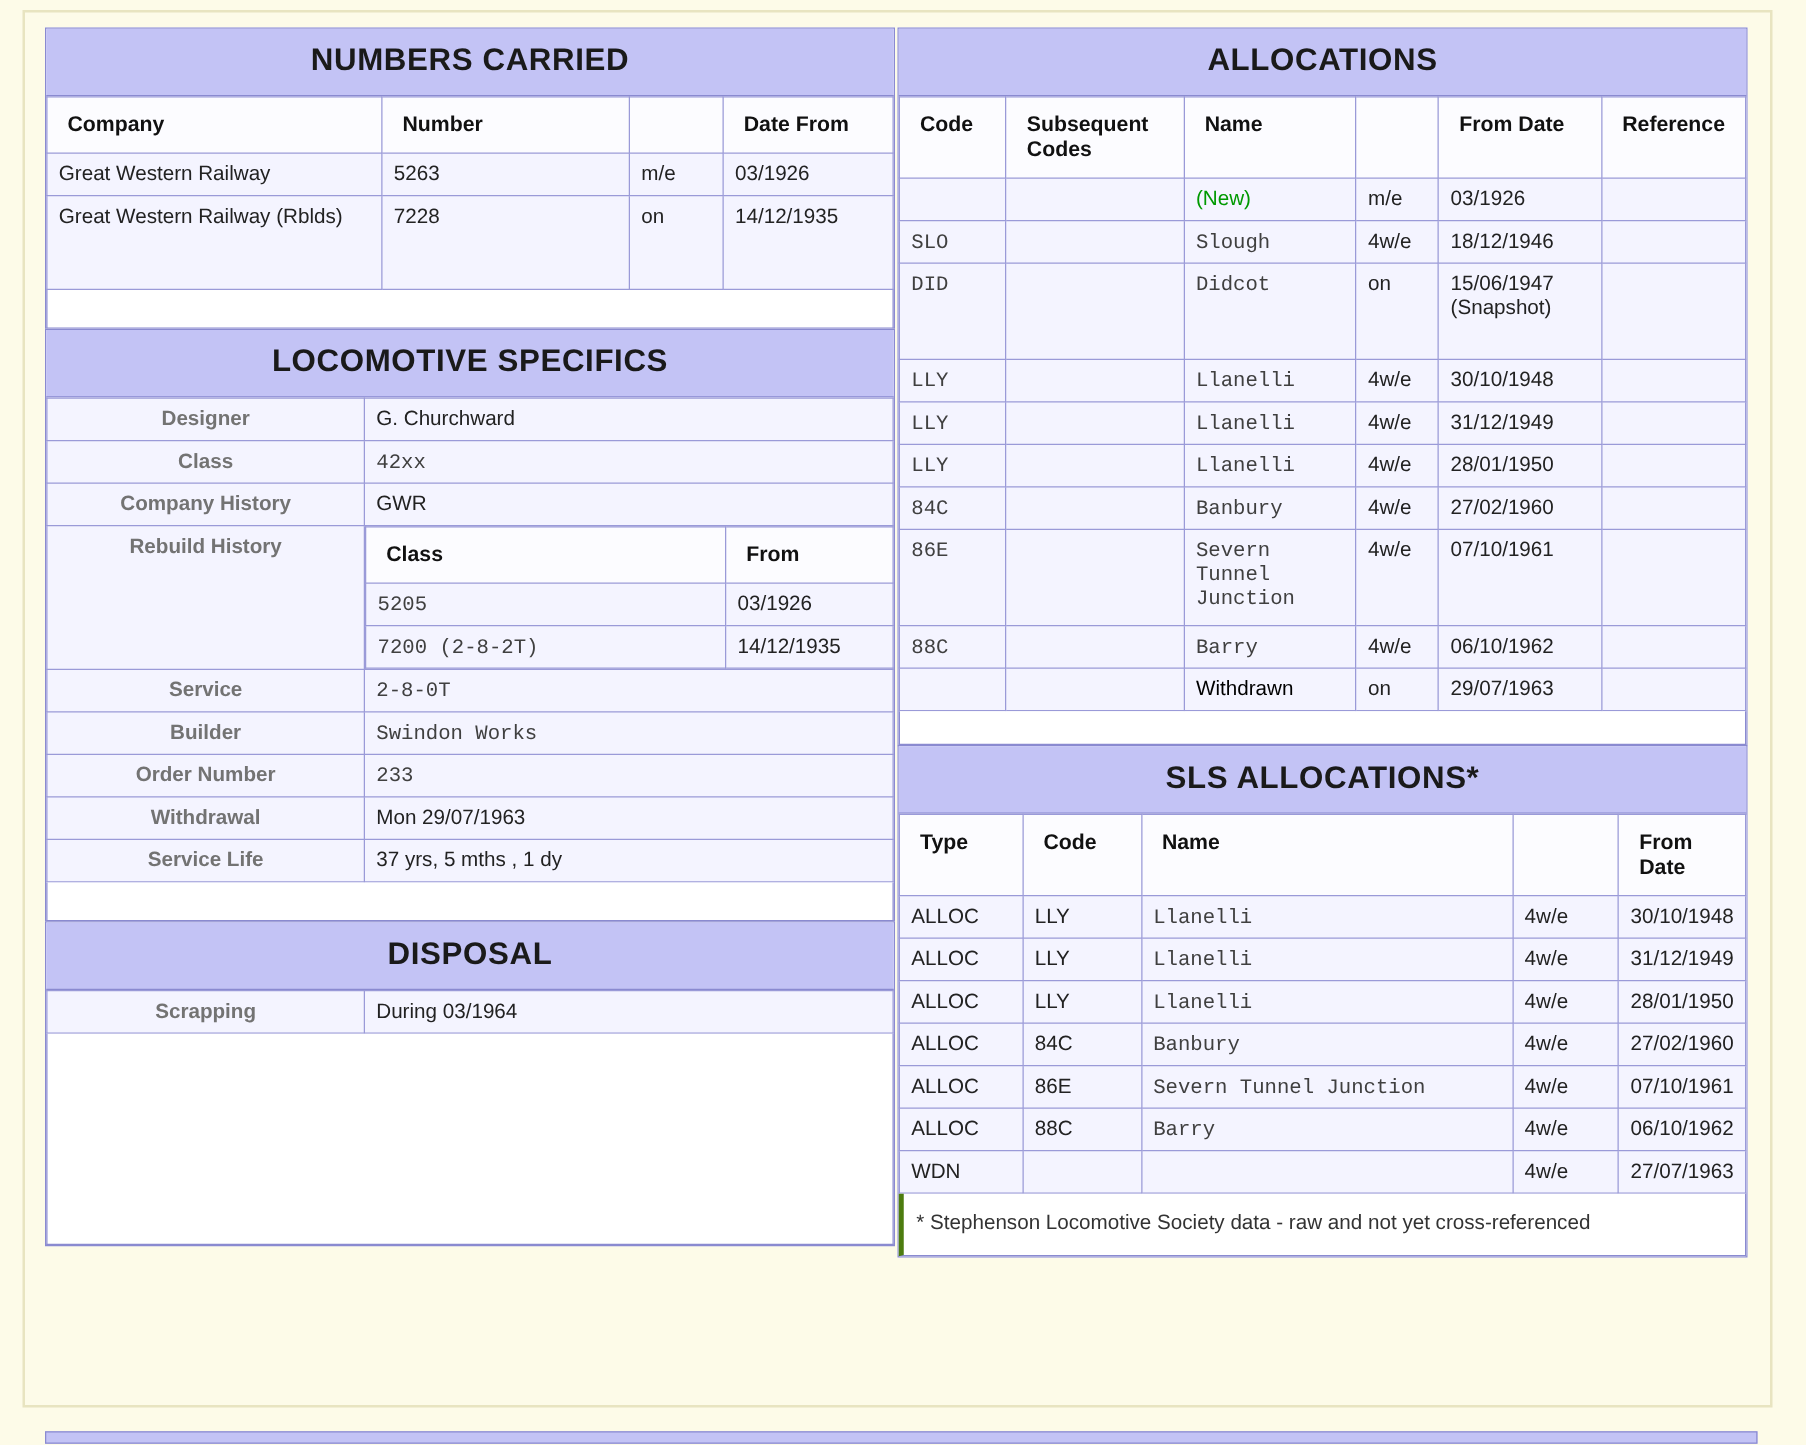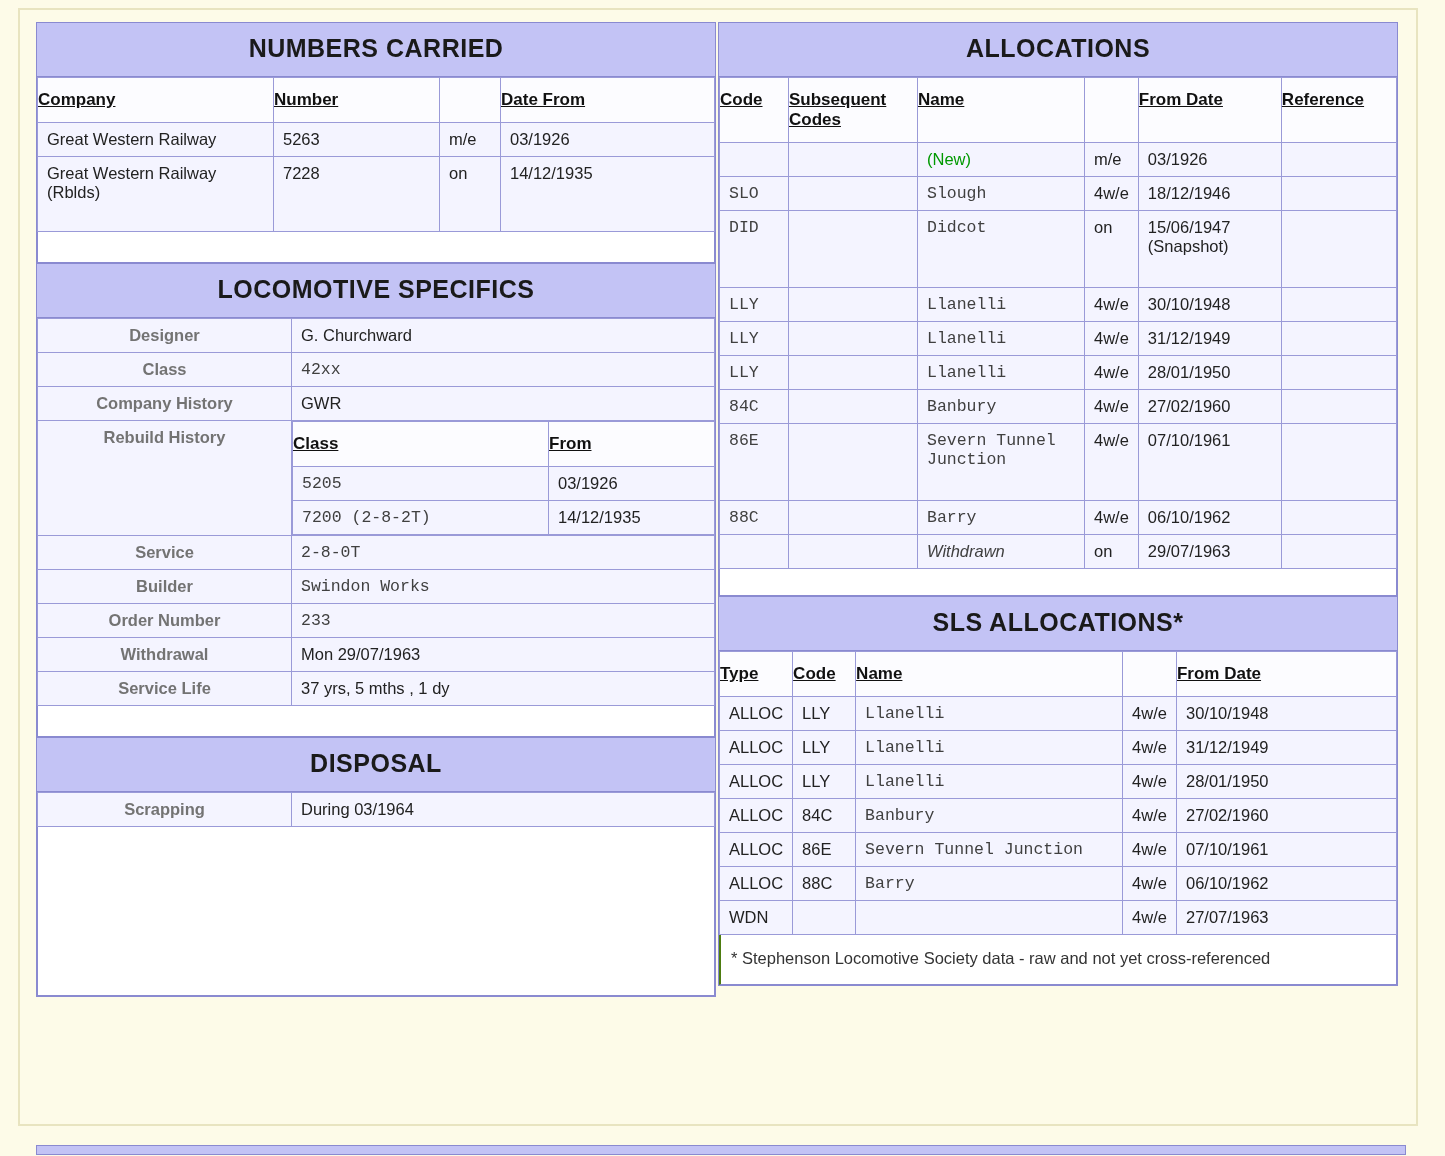--- a/index.html
+++ b/index.html
@@ -67,33 +67,32 @@
     padding: 7px 9px;
     text-align: left;
     vertical-align: top;
     background: #f4f4ff;
     font-weight: normal;
   }
   table.grid th {
     background: #fcfcff;
     font-weight: bold;
     font-size: 17px;
-    padding: 12px 0;
+    padding: 12px 16px;
     color: #111;
-    text-decoration: underline;
   }
   table.grid td.lbl {
     font-weight: bold;
     background: #f4f4ff;
     color: #737373;
     text-align: center;
   }
   .link { color: #404040; font-family: Liberation Mono, monospace; }
   .new { color: #009900; font-weight: bold; }
-  .withdrawn { color: #404040; font-weight: bold; font-style: italic; }
+  .withdrawn { color: #000000; font-weight: bold; }
   .narrow { width: 42px; text-align: left; }
 
   .nested-table {
     border-collapse: collapse;
     width: 100%;
     font-size: 16.5px;
   }
   .nested-table th, .nested-table td {
     border: 1px solid #9a9ad8;
     padding: 7px 9px;
@@ -121,21 +120,21 @@
     height: 168px;
   }
   .right-filler {
     border-left: 1px solid #8a8ad0;
     border-right: 1px solid #8a8ad0;
     border-bottom: 1px solid #8a8ad0;
     background: #ffffff;
     height: 26px;
   }
   .footnote {
-    border-left: 2px solid #4d7c0f;
+    border-left: 4px solid #4d7c0f;
     border-right: 1px solid #8a8ad0;
     border-bottom: 1px solid #8a8ad0;
     background: #ffffff;
     font-size: 16.5px;
     color: #333;
     padding: 14px 10px 16px 10px;
   }
   .bottom-strip {
     position: absolute;
     left: 36px;

